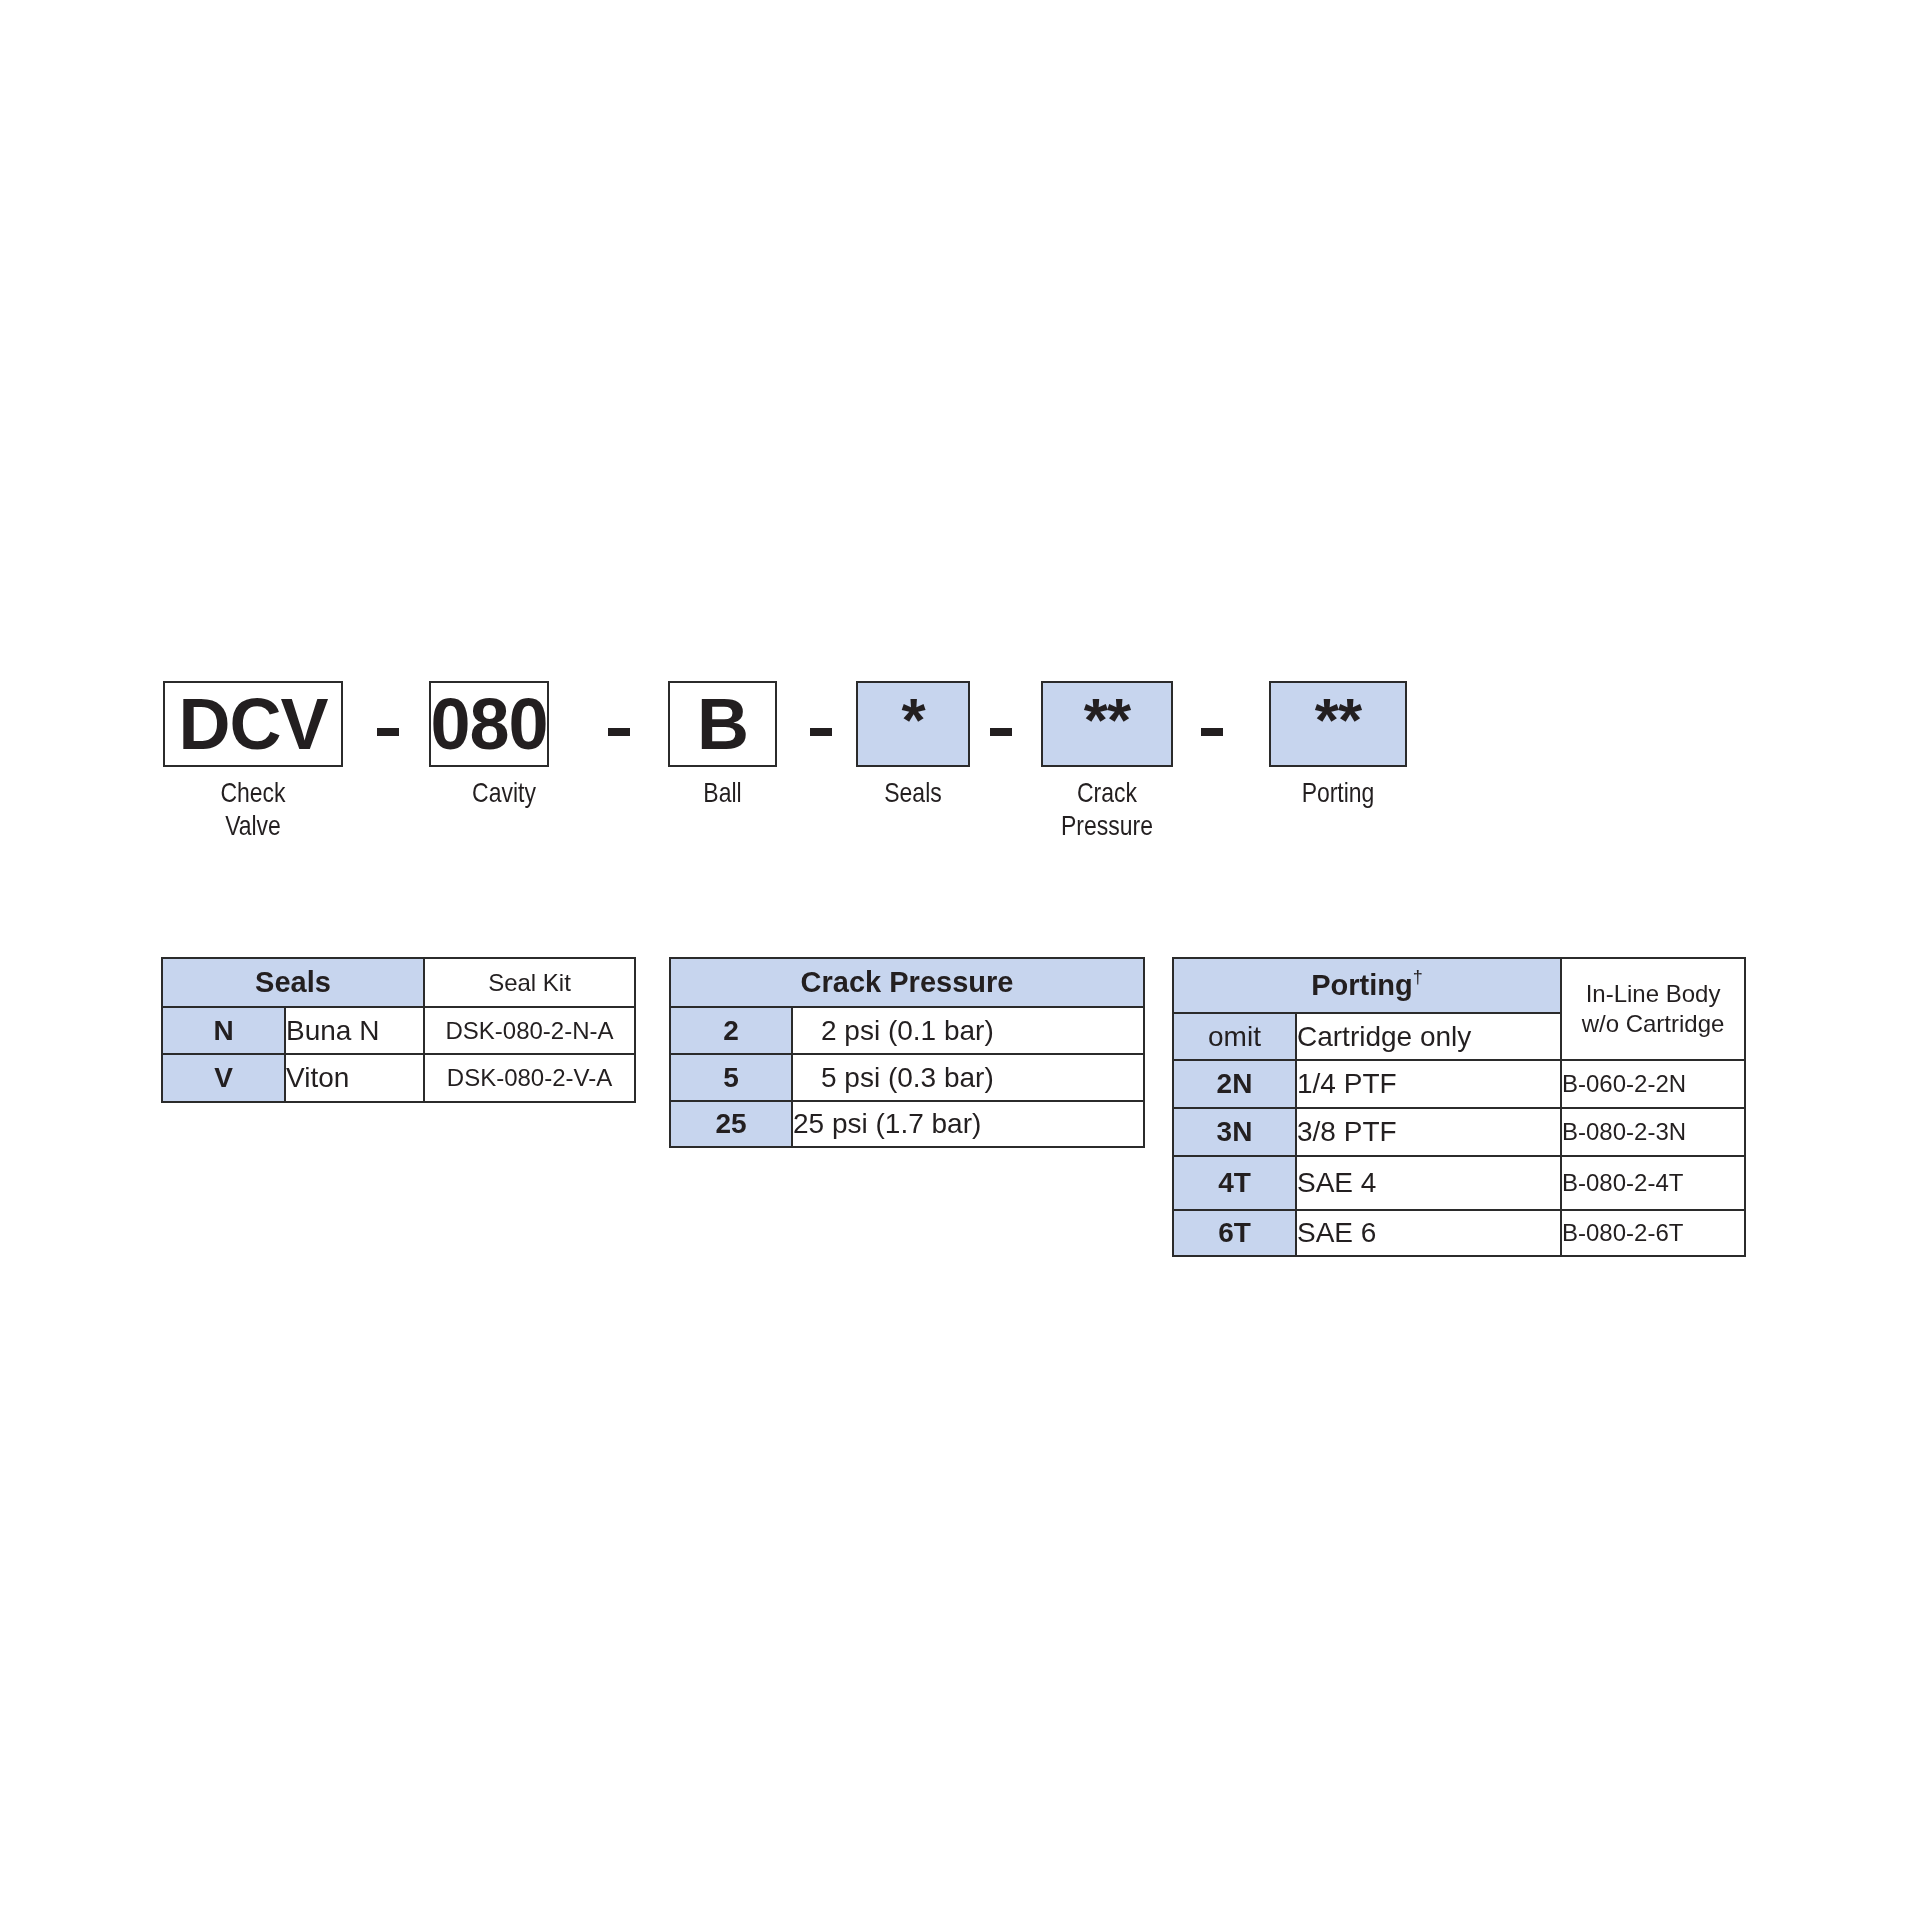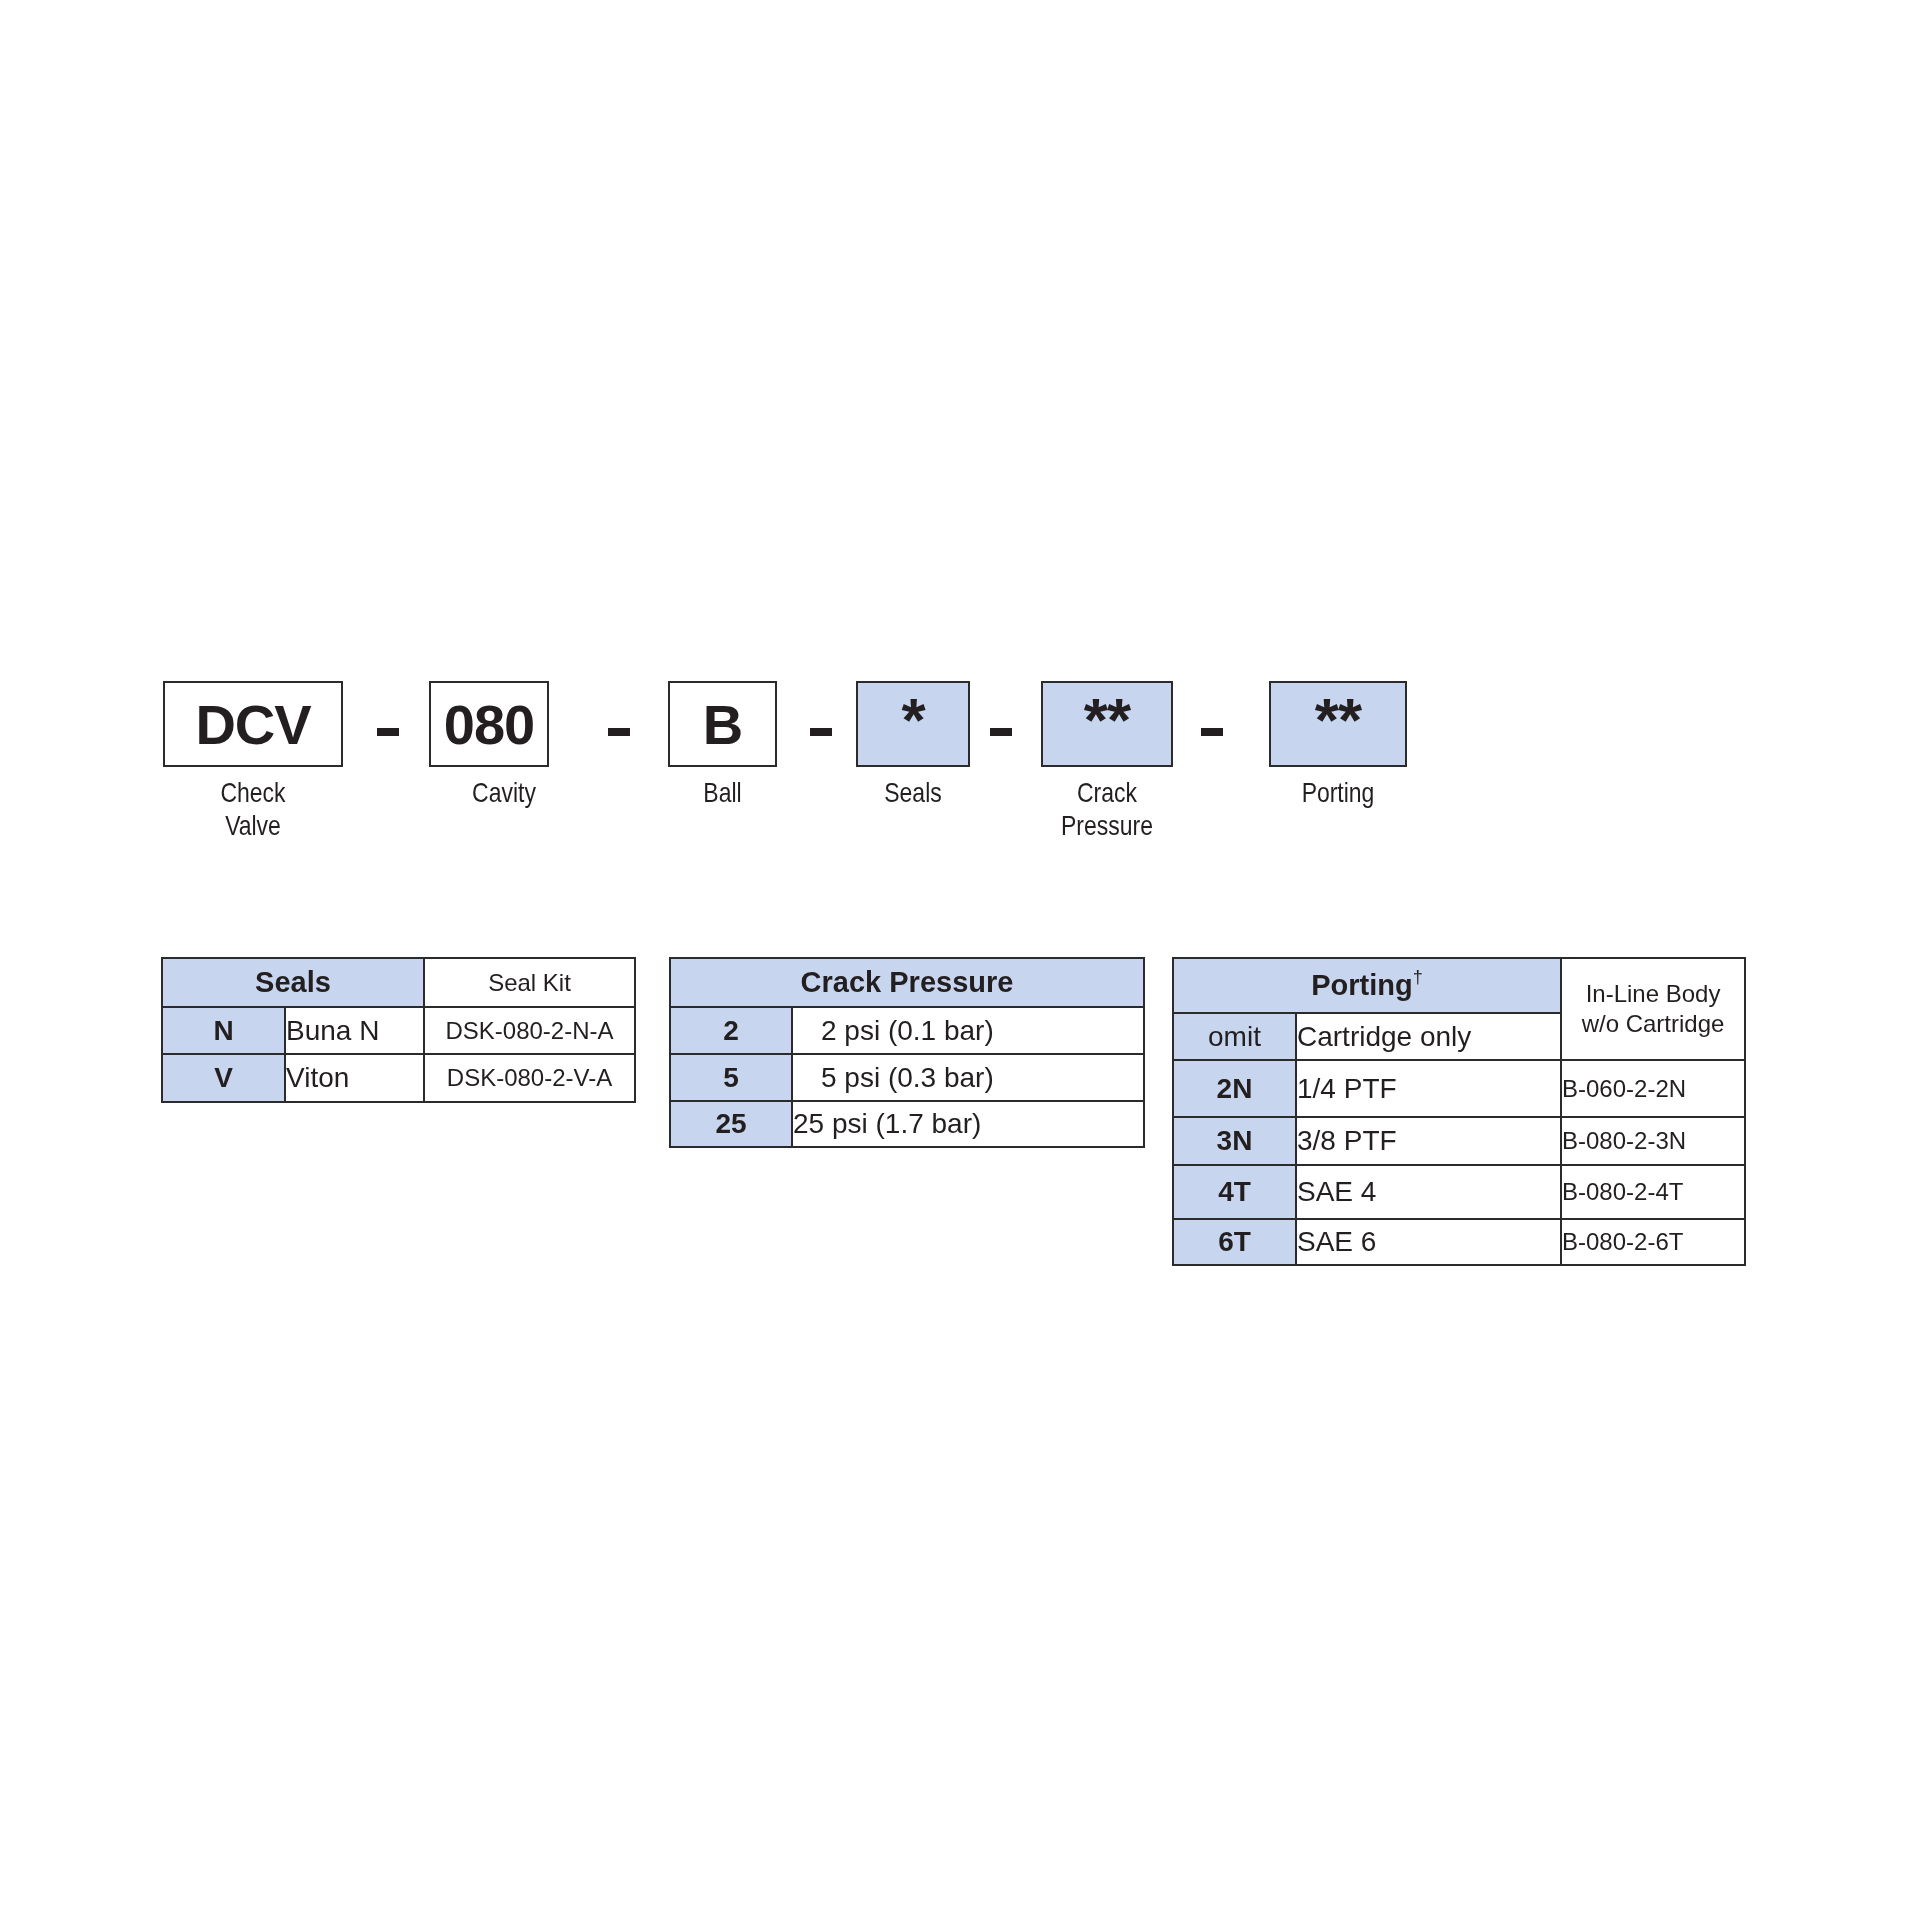--- a/index.html
+++ b/index.html
@@ -1,20 +1,20 @@
 <!DOCTYPE html>
 <html><head>
 <meta charset="utf-8">
 <style>
   html, body { margin:0; padding:0; background:#ffffff; }
   body { width:1920px; height:1920px; position:relative; overflow:hidden;
          font-family:"Liberation Sans", "DejaVu Sans", sans-serif; color:#231f20; }
   .code-box { position:absolute; top:681px; height:86px; box-sizing:border-box;
               border:2px solid #2b2b2b; display:flex; align-items:center; justify-content:center;
-              font-weight:bold; font-size:56px; letter-spacing:-1px; background:#ffffff; }
+              font-weight:bold; font-size:72px; letter-spacing:-1px; background:#ffffff; }
   .code-box.blue { background:#c7d5ee; align-items:flex-start; padding-top:6px; font-size:62px; line-height:62px; }
   .dash { position:absolute; top:728px; width:22px; height:8px; background:#231f20; }
   .code-label { position:absolute; top:776px; text-align:center; font-size:28px; line-height:33px;
                 font-family:"Liberation Sans Narrow","Liberation Sans", sans-serif; transform:scaleX(0.82);
                 transform-origin:center top; }
   table { position:absolute; border-collapse:collapse; table-layout:fixed; }
   td, th { border:2px solid #2b2b2b; box-sizing:border-box; padding:0; text-align:center;
            vertical-align:middle; font-size:28px; font-weight:normal; white-space:nowrap; overflow:hidden; }
   .blue { background:#c7d5ee; }
   .hdr { font-weight:bold; font-size:29px; }
@@ -122,21 +122,21 @@
     </td>
     <td rowspan="2" class="small" style="line-height:30px">
       <div>In-Line Body</div>
       <div>w/o Cartridge</div>
     </td>
   </tr>
   <tr style="height:47px">
     <td class="blue">omit</td>
     <td class="left">Cartridge only</td>
   </tr>
-  <tr style="height:57px">
+  <tr style="height:48px">
     <td class="blue code">2N</td>
     <td class="left">1/4 PTF</td>
     <td class="left small">B-060-2-2N</td>
   </tr>
   <tr style="height:48px">
     <td class="blue code">3N</td>
     <td class="left">3/8 PTF</td>
     <td class="left small">B-080-2-3N</td>
   </tr>
   <tr style="height:54px">

